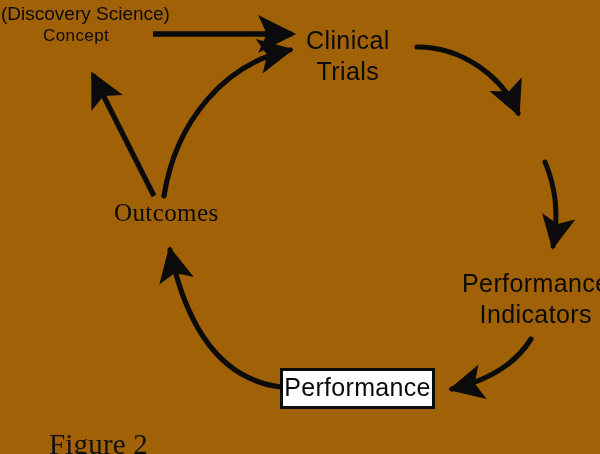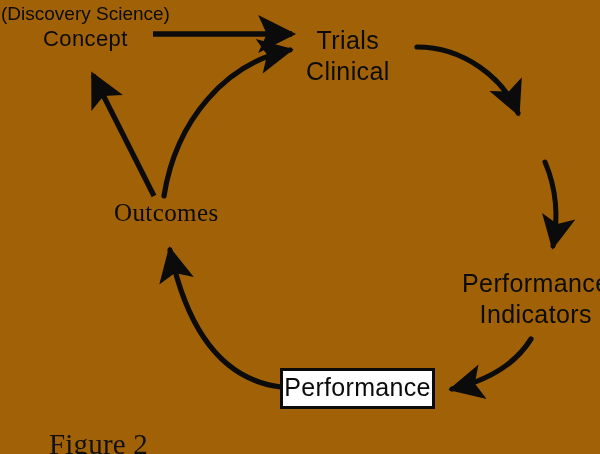--- a/index.html
+++ b/index.html
@@ -45,21 +45,21 @@
   #label-discovery-science {
     left: 1px;
     top: 4px;
     font-size: 19px;
     letter-spacing: 0px;
     text-align: left;
   }
   #label-concept {
     left: 43px;
     top: 27px;
-    font-size: 22px;
+    font-size: 17px;
   }
   #label-clinical-trials {
     left: 306px;
     top: 25px;
     font-size: 25px;
     line-height: 1.22;
   }
   #label-guidelines {
     left: 476px;
     top: 130px;
@@ -137,22 +137,22 @@
     <path d="M 164 196 C 176 120 226 63 290 50" fill="none" stroke="#0b0b0b" stroke-width="5.2" stroke-linecap="round" marker-end="url(#ah)"></path>
 
     <path d="M 154 196 L 93 75" fill="none" stroke="#0b0b0b" stroke-width="5.2" stroke-linecap="butt" marker-end="url(#ah)"></path>
   </svg>
 
   <div class="node-label" id="label-discovery-science">(Discovery Science)</div>
 
   <div class="node-label" id="label-concept">Concept</div>
 
   <div class="node-label" id="label-clinical-trials">
+    <span class="ln">Clinical</span>
     <span class="ln">Trials</span>
-    <span class="ln">Clinical</span>
   </div>
 
 
   <div class="node-label" id="label-performance-indicators">
     <span class="ln">Performance</span>
     <span class="ln">Indicators</span>
   </div>
 
   <div class="node-label" id="label-outcomes">Outcomes</div>
 

